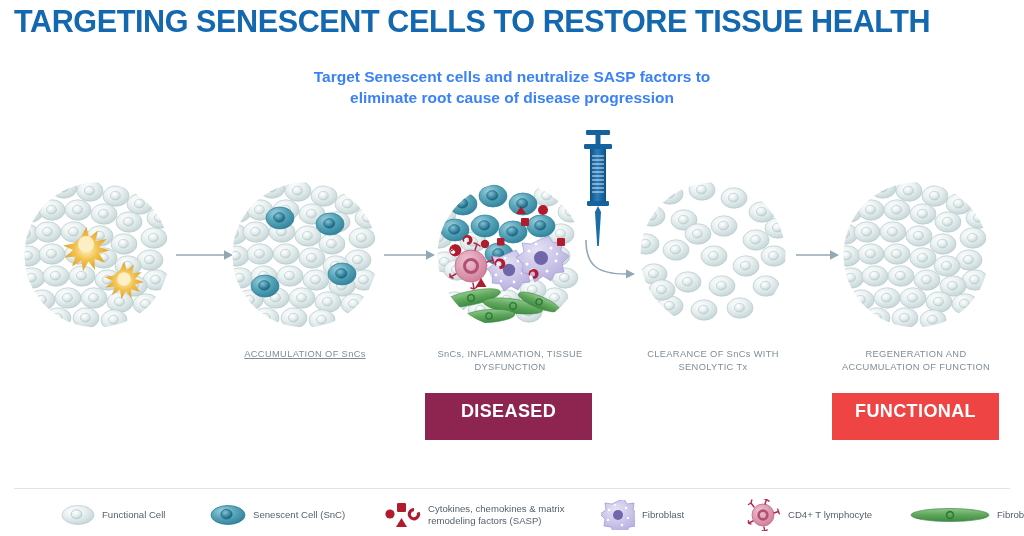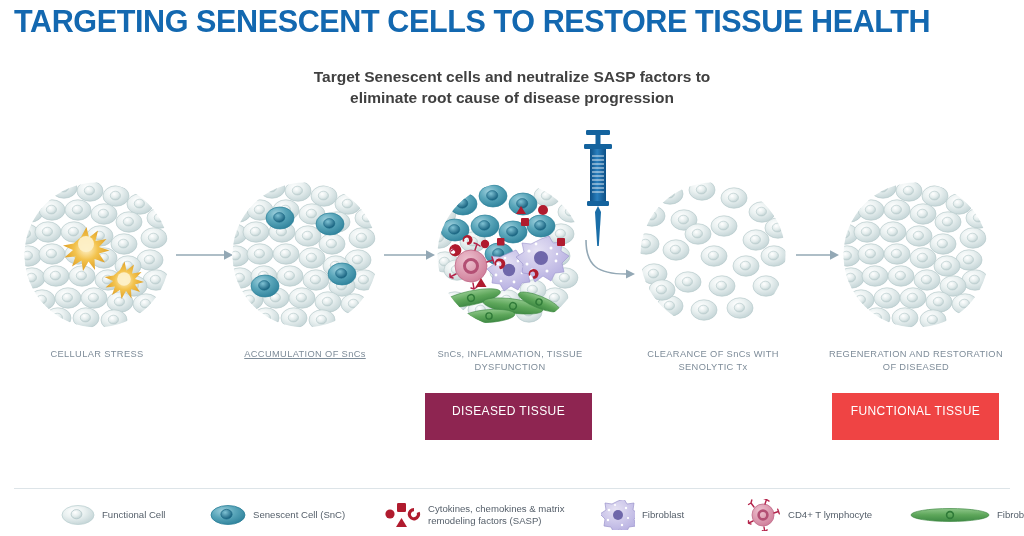--- a/index.html
+++ b/index.html
@@ -15,21 +15,21 @@
   .title{
     position:absolute;left:14px;top:4px;width:996px;
     font-size:31px;font-weight:700;letter-spacing:-0.4px;
     color:#1368b0;white-space:nowrap;
     transform:scaleX(0.985);transform-origin:left center;
   }
 
   
   .subtitle{
     position:absolute;left:262px;top:66px;width:500px;
-    text-align:center;color:#404040;font-weight:700;
+    text-align:center;color:#3b82f6;font-weight:700;
     font-size:15.5px;line-height:21px;
   }
 
   
   .circle{
     position:absolute;width:146px;height:146px;border-radius:50%;
     overflow:hidden;background:#ffffff;
   }
   .circle svg{display:block;width:146px;height:146px;}
 
@@ -45,21 +45,21 @@
   
   .caption{
     position:absolute;text-align:center;color:#7e8c99;
     font-size:9.3px;line-height:12.5px;letter-spacing:0.35px;
     width:180px;
   }
 
   
   .badge{
     position:absolute;height:47px;line-height:36px;text-align:center;
-    color:#ffffff;font-size:12px;letter-spacing:0.4px;font-weight:400;
+    color:#ffffff;font-size:18px;letter-spacing:0.4px;font-weight:700;
   }
   .badge.diseased{background:#8e2551;left:425px;top:393px;width:167px;}
   .badge.functional{background:#ef4444;left:832px;top:393px;width:167px;}
 
   
   .legend-rule{
     position:absolute;left:14px;top:488px;width:996px;height:1px;
     background:#dde4e8;
   }
   .legend{
@@ -498,28 +498,27 @@
         <use href="#cellPale" x="70" y="116"></use>
           <use href="#cellPale" x="96" y="120"></use>
         <use href="#cellPale" x="122" y="122"></use>
         <use href="#cellPale" x="34" y="136"></use>
           <use href="#cellPale" x="62" y="136"></use>
         <use href="#cellPale" x="90" y="138"></use>
       </g>
     </svg>
   </div>
 
-  <div class="caption" style="left:7px;top:348px;">CELLULAR STRESS</div>
   <div class="caption" style="left:215px;top:348px;text-decoration:underline;">ACCUMULATION OF SnCs</div>
   <div class="caption" style="left:420px;top:348px;" style2="">SnCs, INFLAMMATION, TISSUE
 DYSFUNCTION</div>
   <div class="caption" style="left:623px;top:348px;">CLEARANCE OF SnCs WITH
 SENOLYTIC Tx</div>
   <div class="caption" style="left:826px;top:348px;">REGENERATION AND
-RESTORATION OF DISEASED</div>
+ACCUMULATION OF FUNCTION</div>
 
   <div class="badge diseased">DISEASED TISSUE</div>
   <div class="badge functional">FUNCTIONAL TISSUE</div>
 
   <div class="legend-rule"></div>
 
   <div class="legend">
 
     <div class="legend-item" style="left:28px;">
       <svg class="glyph" width="34" height="24" viewBox="0 0 34 24">

